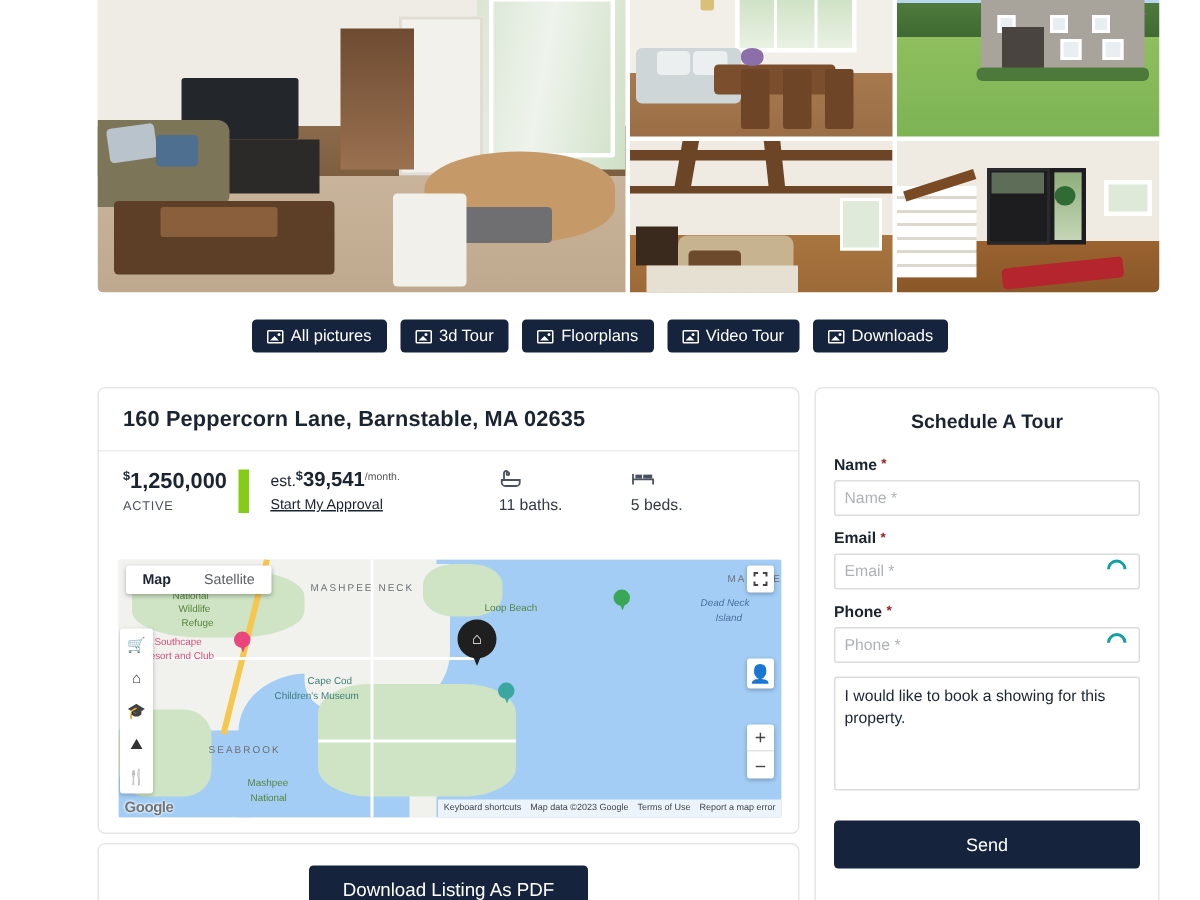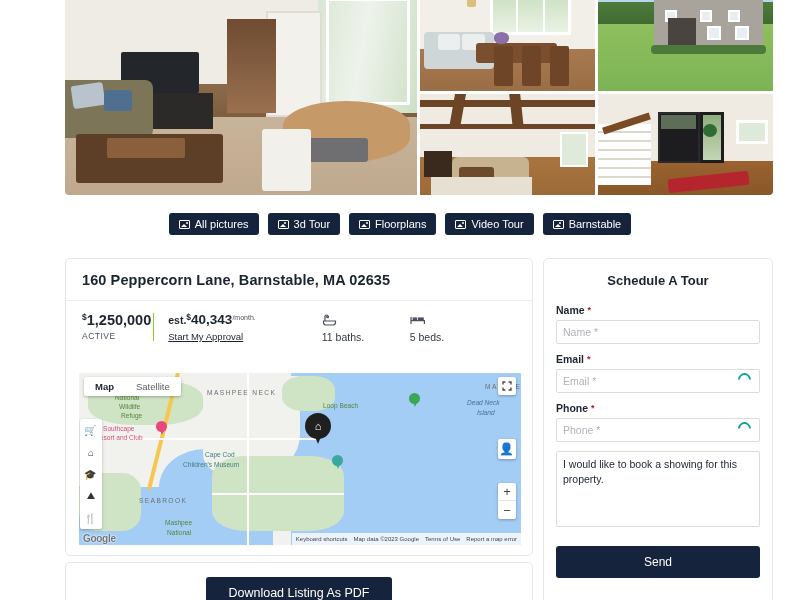--- a/index.html
+++ b/index.html
@@ -148,27 +148,27 @@
   
   .main-card {
     position: absolute; left: 65px; top: 258px;
     width: 468px; height: 298px;
     background: #fff; border: 1px solid #e6e6e6; border-radius: 5px;
   }
   .addr-row { padding: 13px 16px 12px; border-bottom: 1px solid #ededed; }
   .addr { font-size: 14.5px; font-weight: bold; color: #1b2431; letter-spacing: .1px; }
 
   .stats-row { display: flex; align-items: flex-start; padding: 12px 16px 10px; }
-  .price-block { padding-right: 2px; border-right: 1px solid #84cc16; }
+  .price-block { padding-right: 8px; border-right: 7px solid #84cc16; }
   .price { font-size: 14.5px; font-weight: bold; color: #1b2431; line-height: 1.1; }
   .price .cur { font-size: 8.5px; vertical-align: 5px; font-weight: bold; }
   .status { font-size: 8.5px; color: #4a5160; letter-spacing: .5px; margin-top: 2px; }
   .est-block { padding-left: 14px; }
   .est { font-size: 13.5px; color: #1b2431; line-height: 1.1; }
-  .est .lab { font-size: 10.5px; font-weight: bold; }
+  .est .lab { font-size: 10.5px; font-weight: normal; }
   .est .cur { font-size: 8.5px; vertical-align: 4px; font-weight: bold; }
   .est .num { font-weight: bold; }
   .est .per { font-size: 7px; vertical-align: 4px; color: #555; }
   .approval { display:block; font-size: 9.5px; color: #1b2431;
     text-decoration: underline; margin-top: 3px; cursor: pointer; }
 
   .feat-group { display: flex; gap: 22px; margin-left: 66px; }
   .feat { width: 66px; }
   .feat-ic { height: 15px; margin-bottom: 3px; color: #4a5160; }
   .feat-tx { font-size: 10.5px; color: #333a45; line-height: 1.25; }
@@ -370,37 +370,37 @@
     <button class="act-btn">
       <span class="ic"></span>
       <span>Floorplans</span>
     </button>
     <button class="act-btn">
       <span class="ic"></span>
       <span>Video Tour</span>
     </button>
     <button class="act-btn">
       <span class="ic"></span>
-      <span>Barnstable</span>
+      <span>Downloads</span>
     </button>
   </div>
 
   <div class="main-card">
 
     <div class="addr-row">
       <div class="addr">160 Peppercorn Lane, Barnstable, MA 02635</div>
     </div>
 
     <div class="stats-row">
       <div class="price-block">
         <div class="price"><span class="cur">$</span><span>1,250,000</span></div>
         <div class="status">ACTIVE</div>
       </div>
       <div class="est-block">
-        <div class="est"><span class="lab">est.</span><span class="cur">$</span><span class="num">40,343</span><span class="per">/month.</span></div>
+        <div class="est"><span class="lab">est.</span><span class="cur">$</span><span class="num">39,541</span><span class="per">/month.</span></div>
         <a class="approval">Start My Approval</a>
       </div>
 
       <div class="feat-group">
         <div class="feat">
           <div class="feat-ic">
             <svg width="15" height="13" viewBox="0 0 15 13" fill="none" stroke="#4a5160" stroke-width="1.2">
               <path d="M1.5 7h12v1.6a2.4 2.4 0 0 1-2.4 2.4H3.9A2.4 2.4 0 0 1 1.5 8.6V7z"></path>
               <path d="M3 7V2.4A1.4 1.4 0 0 1 4.4 1c.8 0 1.3.5 1.4 1.2"></path>
               <circle cx="5.6" cy="2.8" r="0.9"></circle>

